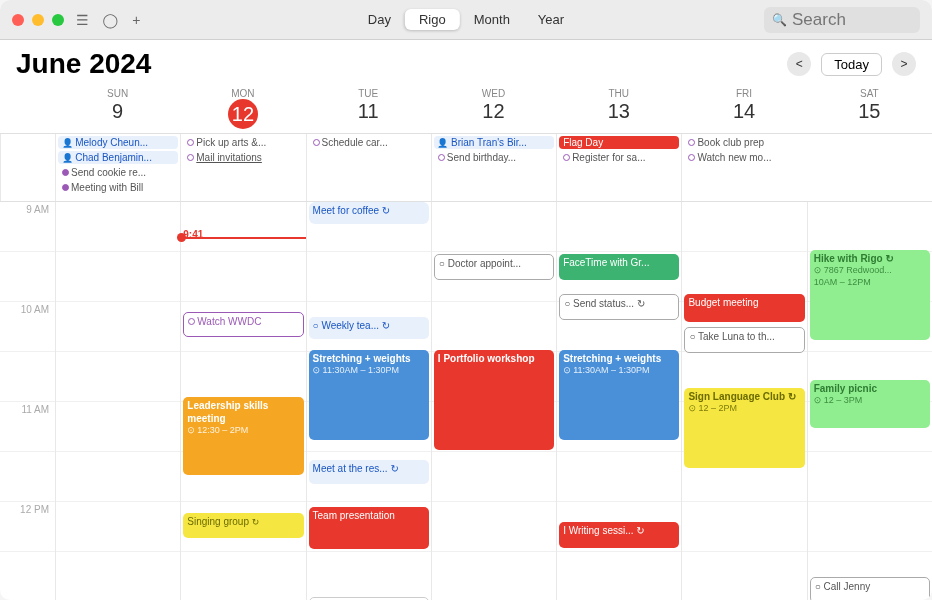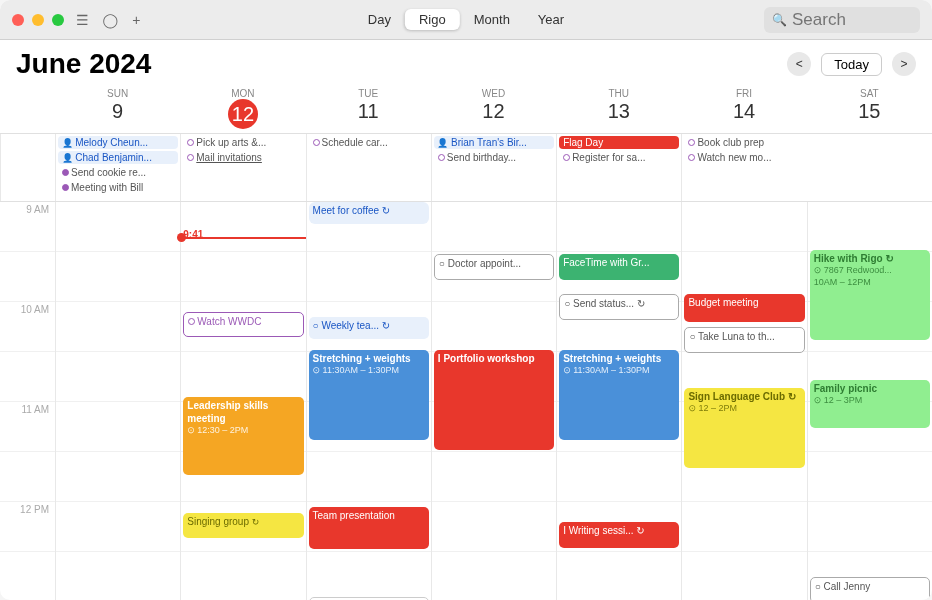--- a/index.html
+++ b/index.html
@@ -446,20 +446,23 @@
         <div class="cal-event" style="top:0;height:22px;background:#e8f0fb;color:#1a56c4;border-radius:6px;">
           Meet for coffee <span>↻</span>
         </div>
         <div class="cal-event" style="top:115px;height:22px;background:#e8f0fb;color:#1a56c4;">
           ○ Weekly tea... <span>↻</span>
         </div>
         <div class="cal-event" style="top:148px;height:90px;background:#4a90d9;color:#fff;">
           <div class="ev-title">Stretching + weights</div>
           <div class="ev-time">⊙ 11:30AM – 1:30PM</div>
         </div>
+        <div class="cal-event" style="top:258px;height:24px;background:#e8f0fb;color:#1a56c4;">
+          Meet at the res... <span>↻</span>
+        </div>
         <div class="cal-event" style="top:305px;height:42px;background:#e8372c;color:#fff;">
           Team presentation
         </div>
         <div class="cal-event" style="top:395px;height:24px;background:#fff;border:1px solid #ccc;color:#555;">
           ○ Meeting... 
         </div>
 
       </div>
 
       <div class="day-col" style="position:relative;">

